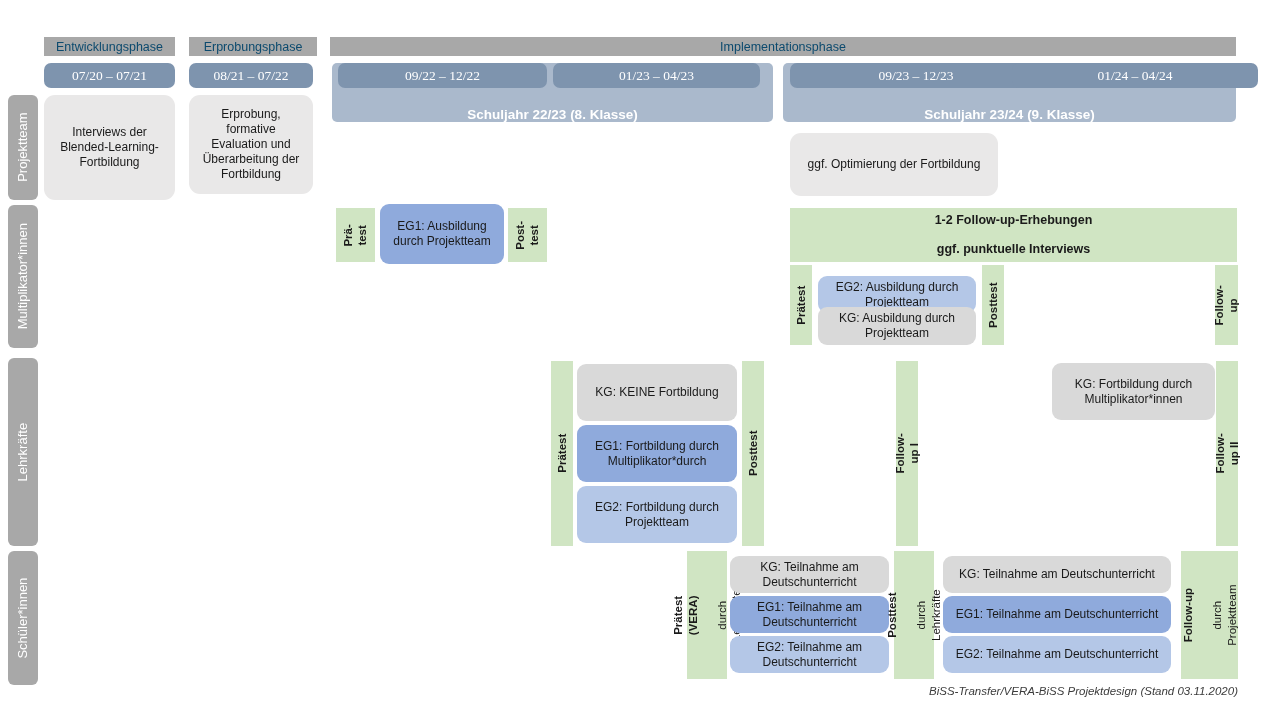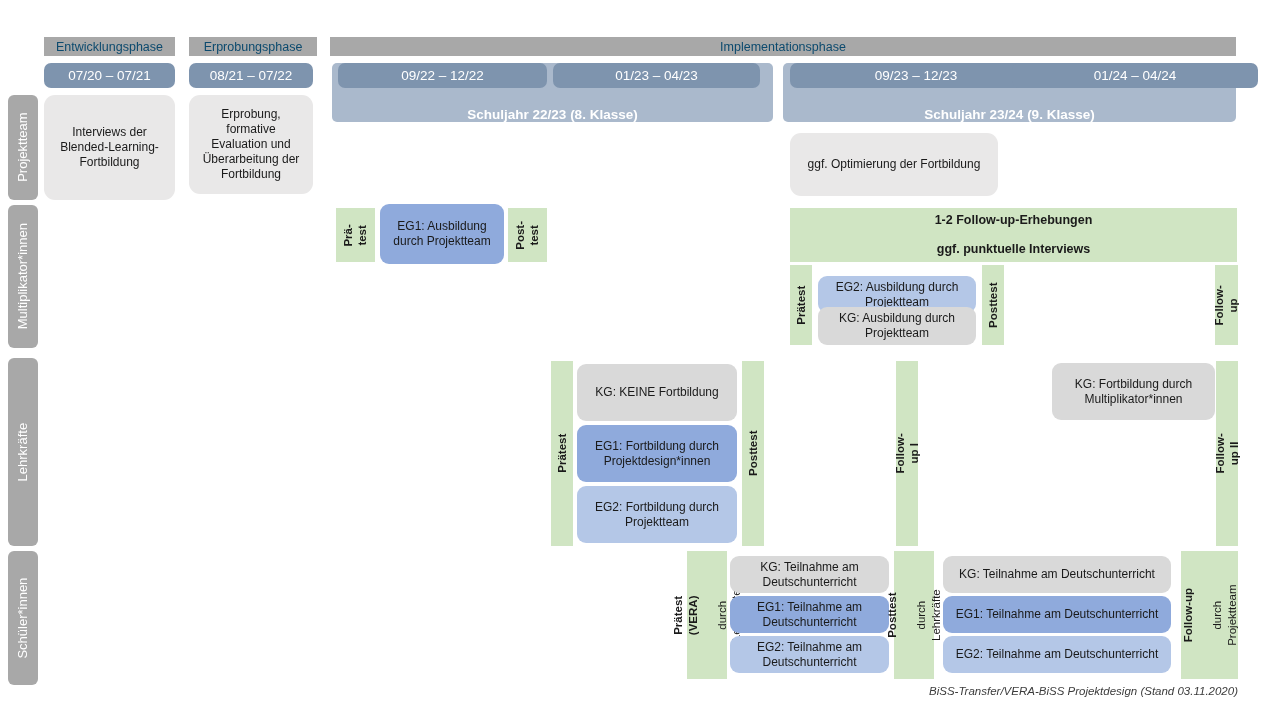--- a/index.html
+++ b/index.html
@@ -10,21 +10,21 @@
   
   .phasebar{background:#a8a8a8;color:#0c4a6e;display:flex;align-items:center;justify-content:center;
             font-size:12.5px;}
 
   
   .yearband{background:#aab9cc;border-radius:5px;color:#ffffff;font-weight:bold;font-size:13.5px;
             display:flex;align-items:flex-end;justify-content:center;}
 
   
   .datebar{background:#7e94ae;color:#ffffff;border-radius:7px;display:flex;align-items:center;
-           justify-content:center;font-size:13.5px;}
+           justify-content:center;font-size:13.5px;font-family:Liberation Serif, serif;}
 
   
   .box{display:flex;align-items:center;justify-content:center;text-align:center;
        font-size:12px;line-height:1.25;padding:4px 10px;border-radius:11px;}
   .graybox{background:#e9e8e8;}
   .kg{background:#d9d9d9;border-radius:9px;}
   .eg1{background:#8faadc;border-radius:9px;}
   .eg2{background:#b4c7e7;border-radius:9px;}
 
   
@@ -103,21 +103,21 @@
     <div class="vrot">Posttest</div>
   </div>
   <div class="abs vbar" style="left:1215px;top:265px;width:23px;height:80px;">
     <div class="vrot">Follow-up</div>
   </div>
 
   <div class="abs vbar" style="left:551px;top:361px;width:22px;height:185px;">
     <div class="vrot">Prätest</div>
   </div>
   <div class="abs box kg" style="left:577px;top:364px;width:160px;height:57px;">KG: KEINE Fortbildung</div>
-  <div class="abs box eg1" style="left:577px;top:425px;width:160px;height:57px;">EG1: Fortbildung durch Projektdesign*innen</div>
+  <div class="abs box eg1" style="left:577px;top:425px;width:160px;height:57px;">EG1: Fortbildung durch Multiplikator*durch</div>
   <div class="abs box eg2" style="left:577px;top:486px;width:160px;height:57px;">EG2: Fortbildung durch Projektteam</div>
   <div class="abs vbar" style="left:742px;top:361px;width:22px;height:185px;">
     <div class="vrot">Posttest</div>
   </div>
   <div class="abs vbar" style="left:896px;top:361px;width:22px;height:185px;">
     <div class="vrot">Follow-up I</div>
   </div>
   <div class="abs box kg" style="left:1052px;top:363px;width:163px;height:57px;">KG: Fortbildung durch Multiplikator*innen</div>
   <div class="abs vbar" style="left:1216px;top:361px;width:22px;height:185px;">
     <div class="vrot">Follow-up II</div>

